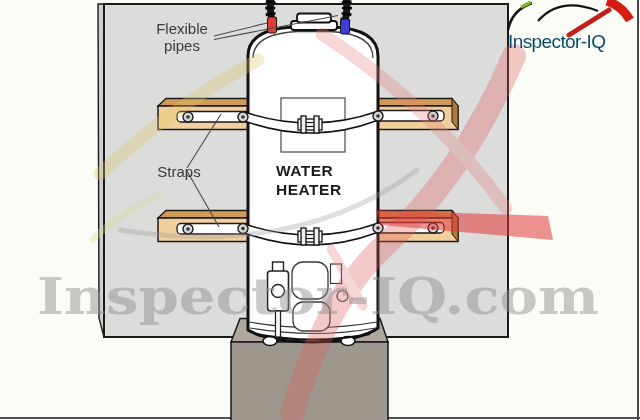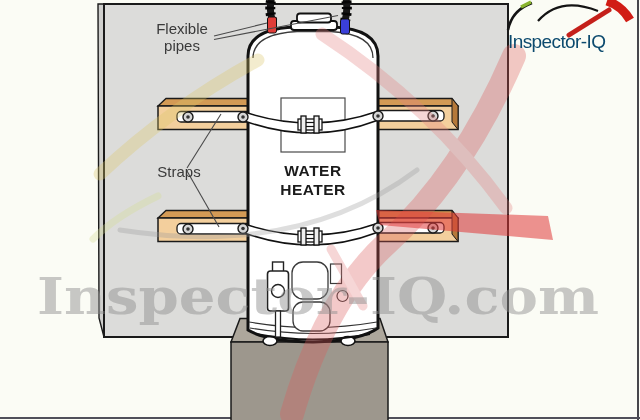--- a/index.html
+++ b/index.html
@@ -1,21 +1,21 @@
 <!DOCTYPE html>
 <html><head>
 <meta charset="utf-8">
 <style>
   html,body{margin:0;padding:0;}
   body{font-family:"Liberation Sans",sans-serif;}
   #stage{position:relative;width:640px;height:420px;background:#fbfcf5;overflow:hidden;}
   .abs{position:absolute;}
   svg{display:block;}
   .callout{color:#3a3a3a;font-size:15px;line-height:1.15;text-align:center;}
-  #water-heater-label{font-weight:bold;color:#1b1b1b;font-size:15.5px;line-height:1.25;letter-spacing:.5px;text-align:center;}
+  #water-heater-label{font-weight:bold;color:#1b1b1b;font-size:15.5px;line-height:1.25;letter-spacing:.5px;}
   #logo-wordmark{font-weight:normal;color:#0c4a6e;font-size:19px;letter-spacing:-0.6px;white-space:nowrap;}
   .frame-right{left:637px;top:0;width:2px;height:420px;background:#46464c;}
   .frame-bottom{left:0;top:417px;width:640px;height:2px;background:#50505a;}
 </style>
 </head>
 <body>
 
 <div id="stage">
 
   <svg class="abs" style="left:0;top:0;z-index:1" width="640" height="420" viewBox="0 0 640 420">

